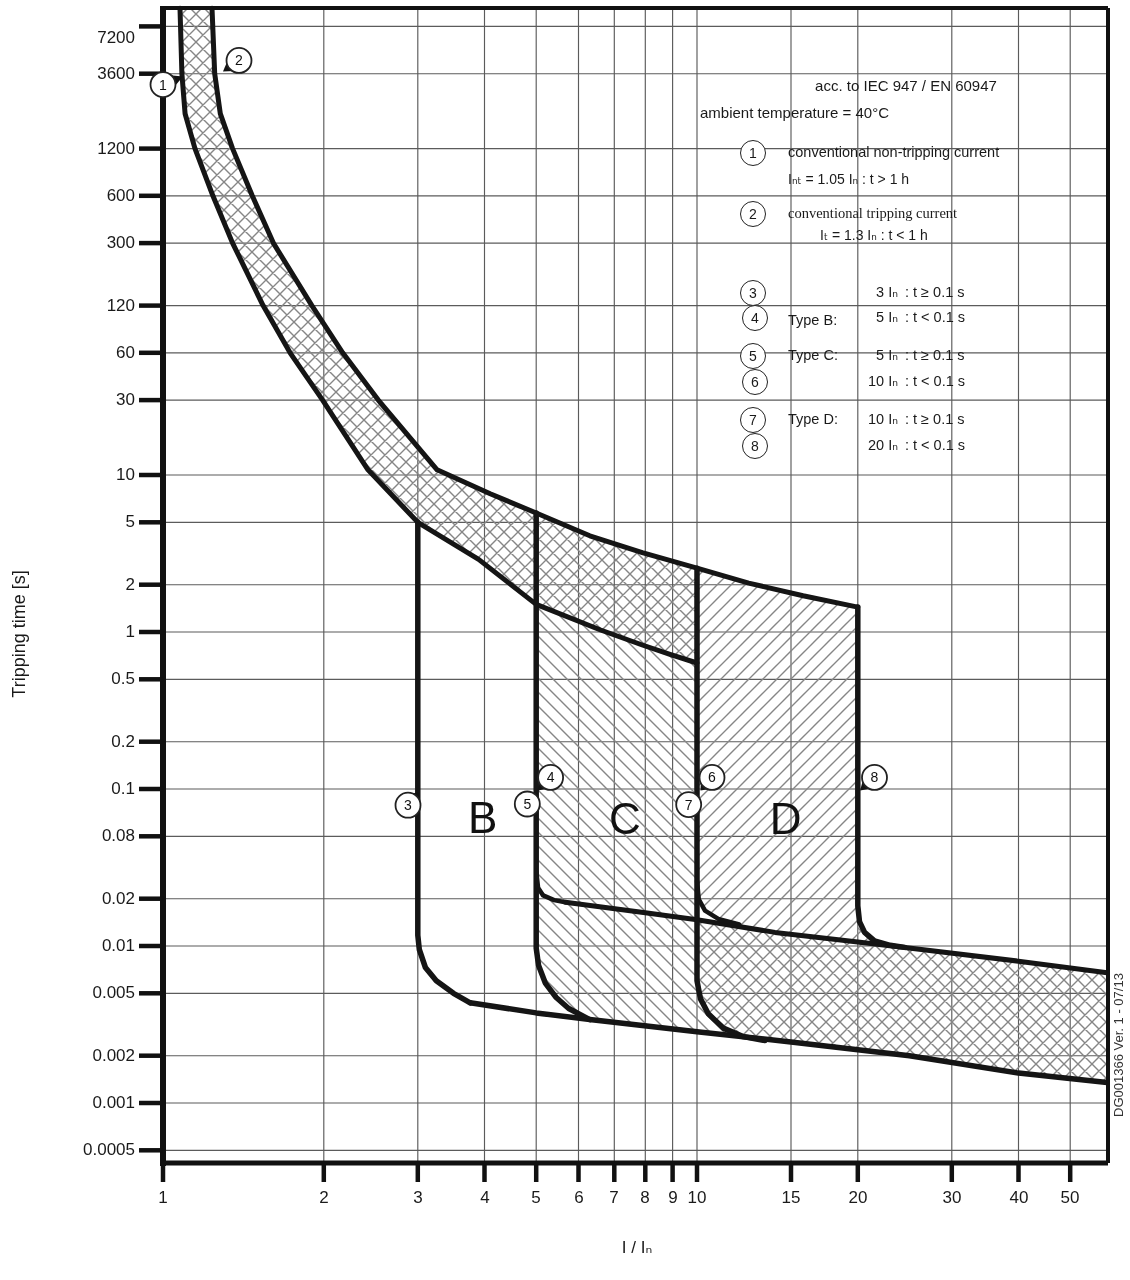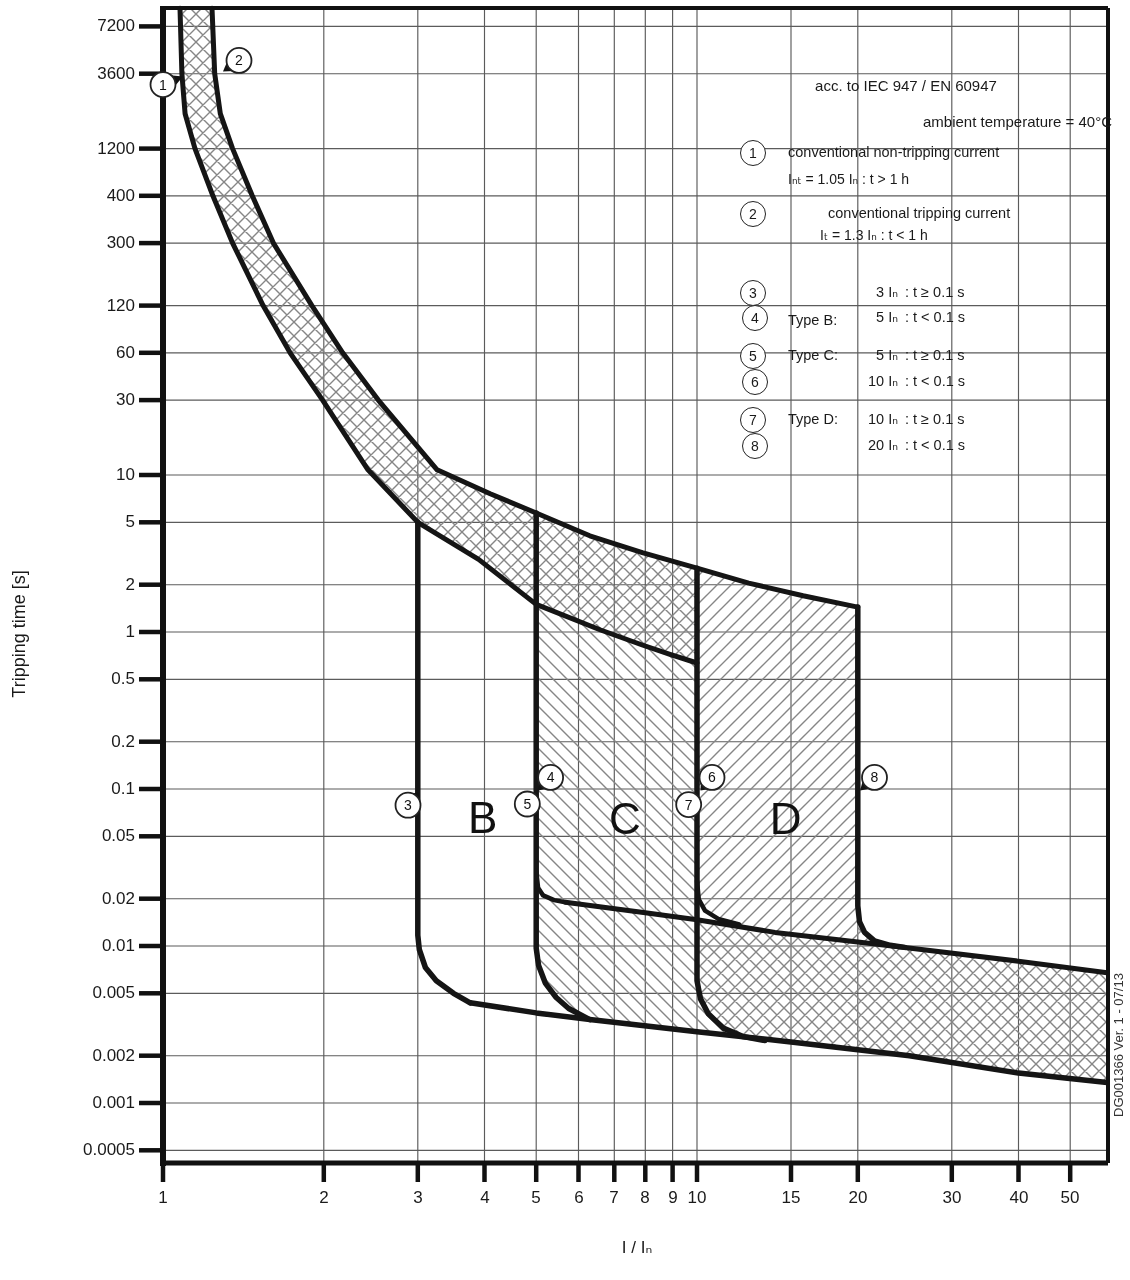--- a/index.html
+++ b/index.html
@@ -2,21 +2,21 @@
 <html><head>
 <meta charset="utf-8">
 <style>
   html,body{margin:0;padding:0;background:#fff;}
   #stage{position:relative;width:1130px;height:1280px;background:#fff;overflow:hidden;
          font-family:"Liberation Sans","DejaVu Sans",sans-serif;color:#1a1a1a;}
   #plot{position:absolute;left:0;top:0;}
   .abs{position:absolute;}
   .title{left:700px;top:44px;width:412px;text-align:center;font-size:20px;letter-spacing:.3px;}
   .sub1{left:700px;top:77px;width:412px;text-align:center;font-size:15px;}
-  .sub2{left:700px;top:113px;width:412px;text-align:right;font-size:15px;}
+  .sub2{left:700px;top:104px;width:412px;text-align:left;font-size:15px;}
   .circ{position:absolute;width:24px;height:24px;border:1.7px solid #222;border-radius:50%;
         background:#fff;display:flex;align-items:center;justify-content:center;
         font-size:14px;line-height:1;}
   .ltext{position:absolute;font-size:14.5px;white-space:nowrap;}
   .lform{position:absolute;font-size:14px;white-space:nowrap;}
   .tval{position:absolute;width:60px;text-align:right;font-size:14.5px;white-space:nowrap;}
   .tcond{position:absolute;font-size:14.5px;white-space:nowrap;}
   .ylabel{left:-99px;top:622px;width:240px;height:24px;text-align:center;font-size:18px;
           transform:rotate(-90deg);}
   .xlabel{left:557px;top:1237px;width:160px;text-align:center;font-size:17px;}
@@ -169,21 +169,21 @@
 
   <div class="circ" style="left:740px;top:140px;">
       <span>1</span>
     </div>
   <div class="ltext" style="left:788px;top:144px;">conventional non-tripping current</div>
   <div class="lform" style="left:788px;top:171px;">Iₙₜ = 1.05 Iₙ :  t &gt; 1 h</div>
 
   <div class="circ" style="left:740px;top:201px;">
       <span>2</span>
     </div>
-  <div class="ltext" style="left:828px;top:205px;">conventional tripping current</div>
+  <div class="ltext" style="left:788px;top:205px;font-family:Liberation Serif, serif;">conventional tripping current</div>
   <div class="lform" style="left:788px;top:227px;margin-left:32px;">Iₜ = 1.3 Iₙ :  t &lt; 1 h</div>
 
   <div class="circ" style="left:740px;top:280px;">
       <span>3</span>
     </div>
   <div class="circ" style="left:742px;top:305px;">
       <span>4</span>
     </div>
   <div class="ltext" style="left:788px;top:284px;margin-top:28px;">Type B:</div>
   <div class="tval" style="left:838px;top:284px;">3 Iₙ</div>
@@ -212,36 +212,36 @@
   <div class="ltext" style="left:788px;top:411px;">Type D:</div>
   <div class="tval" style="left:838px;top:411px;">10 Iₙ</div>
   <div class="tcond" style="left:905px;top:411px;">: t ≥ 0.1 s</div>
   <div class="tval" style="left:838px;top:437px;">20 Iₙ</div>
   <div class="tcond" style="left:905px;top:437px;">: t &lt; 0.1 s</div>
 
   <div class="abs ylabel">Tripping time [s]</div>
   <div class="abs xlabel">I / Iₙ</div>
   <div class="abs sidenote">DG001366 Ver. 1 - 07/13</div>
 
-<div class="ytick" style="left: 39px; top: 16px;">7200</div>
+<div class="ytick" style="left: 39px; top: 28px;">7200</div>
     <div class="ytick" style="left: 39px; top: 64px;">3600</div>
     <div class="ytick" style="left: 39px; top: 139px;">1200</div>
-    <div class="ytick" style="left: 39px; top: 186px;">400</div>
+    <div class="ytick" style="left: 39px; top: 186px;">600</div>
     <div class="ytick" style="left: 39px; top: 233px;">300</div>
     <div class="ytick" style="left: 39px; top: 296px;">120</div>
     <div class="ytick" style="left: 39px; top: 343px;">60</div>
     <div class="ytick" style="left: 39px; top: 390px;">30</div>
     <div class="ytick" style="left: 39px; top: 465px;">10</div>
     <div class="ytick" style="left: 39px; top: 512px;">5</div>
     <div class="ytick" style="left: 39px; top: 575px;">2</div>
     <div class="ytick" style="left: 39px; top: 622px;">1</div>
     <div class="ytick" style="left: 39px; top: 669px;">0.5</div>
     <div class="ytick" style="left: 39px; top: 732px;">0.2</div>
     <div class="ytick" style="left: 39px; top: 779px;">0.1</div>
-    <div class="ytick" style="left: 39px; top: 826px;">0.05</div>
+    <div class="ytick" style="left: 39px; top: 826px;">0.08</div>
     <div class="ytick" style="left: 39px; top: 889px;">0.02</div>
     <div class="ytick" style="left: 39px; top: 936px;">0.01</div>
     <div class="ytick" style="left: 39px; top: 983px;">0.005</div>
     <div class="ytick" style="left: 39px; top: 1046px;">0.002</div>
     <div class="ytick" style="left: 39px; top: 1093px;">0.001</div>
     <div class="ytick" style="left: 39px; top: 1140px;">0.0005</div>
     <div class="xtick" style="left: 141px; top: 1188px;">1</div>
     <div class="xtick" style="left: 302px; top: 1188px;">2</div>
     <div class="xtick" style="left: 396px; top: 1188px;">3</div>
     <div class="xtick" style="left: 463px; top: 1188px;">4</div>

